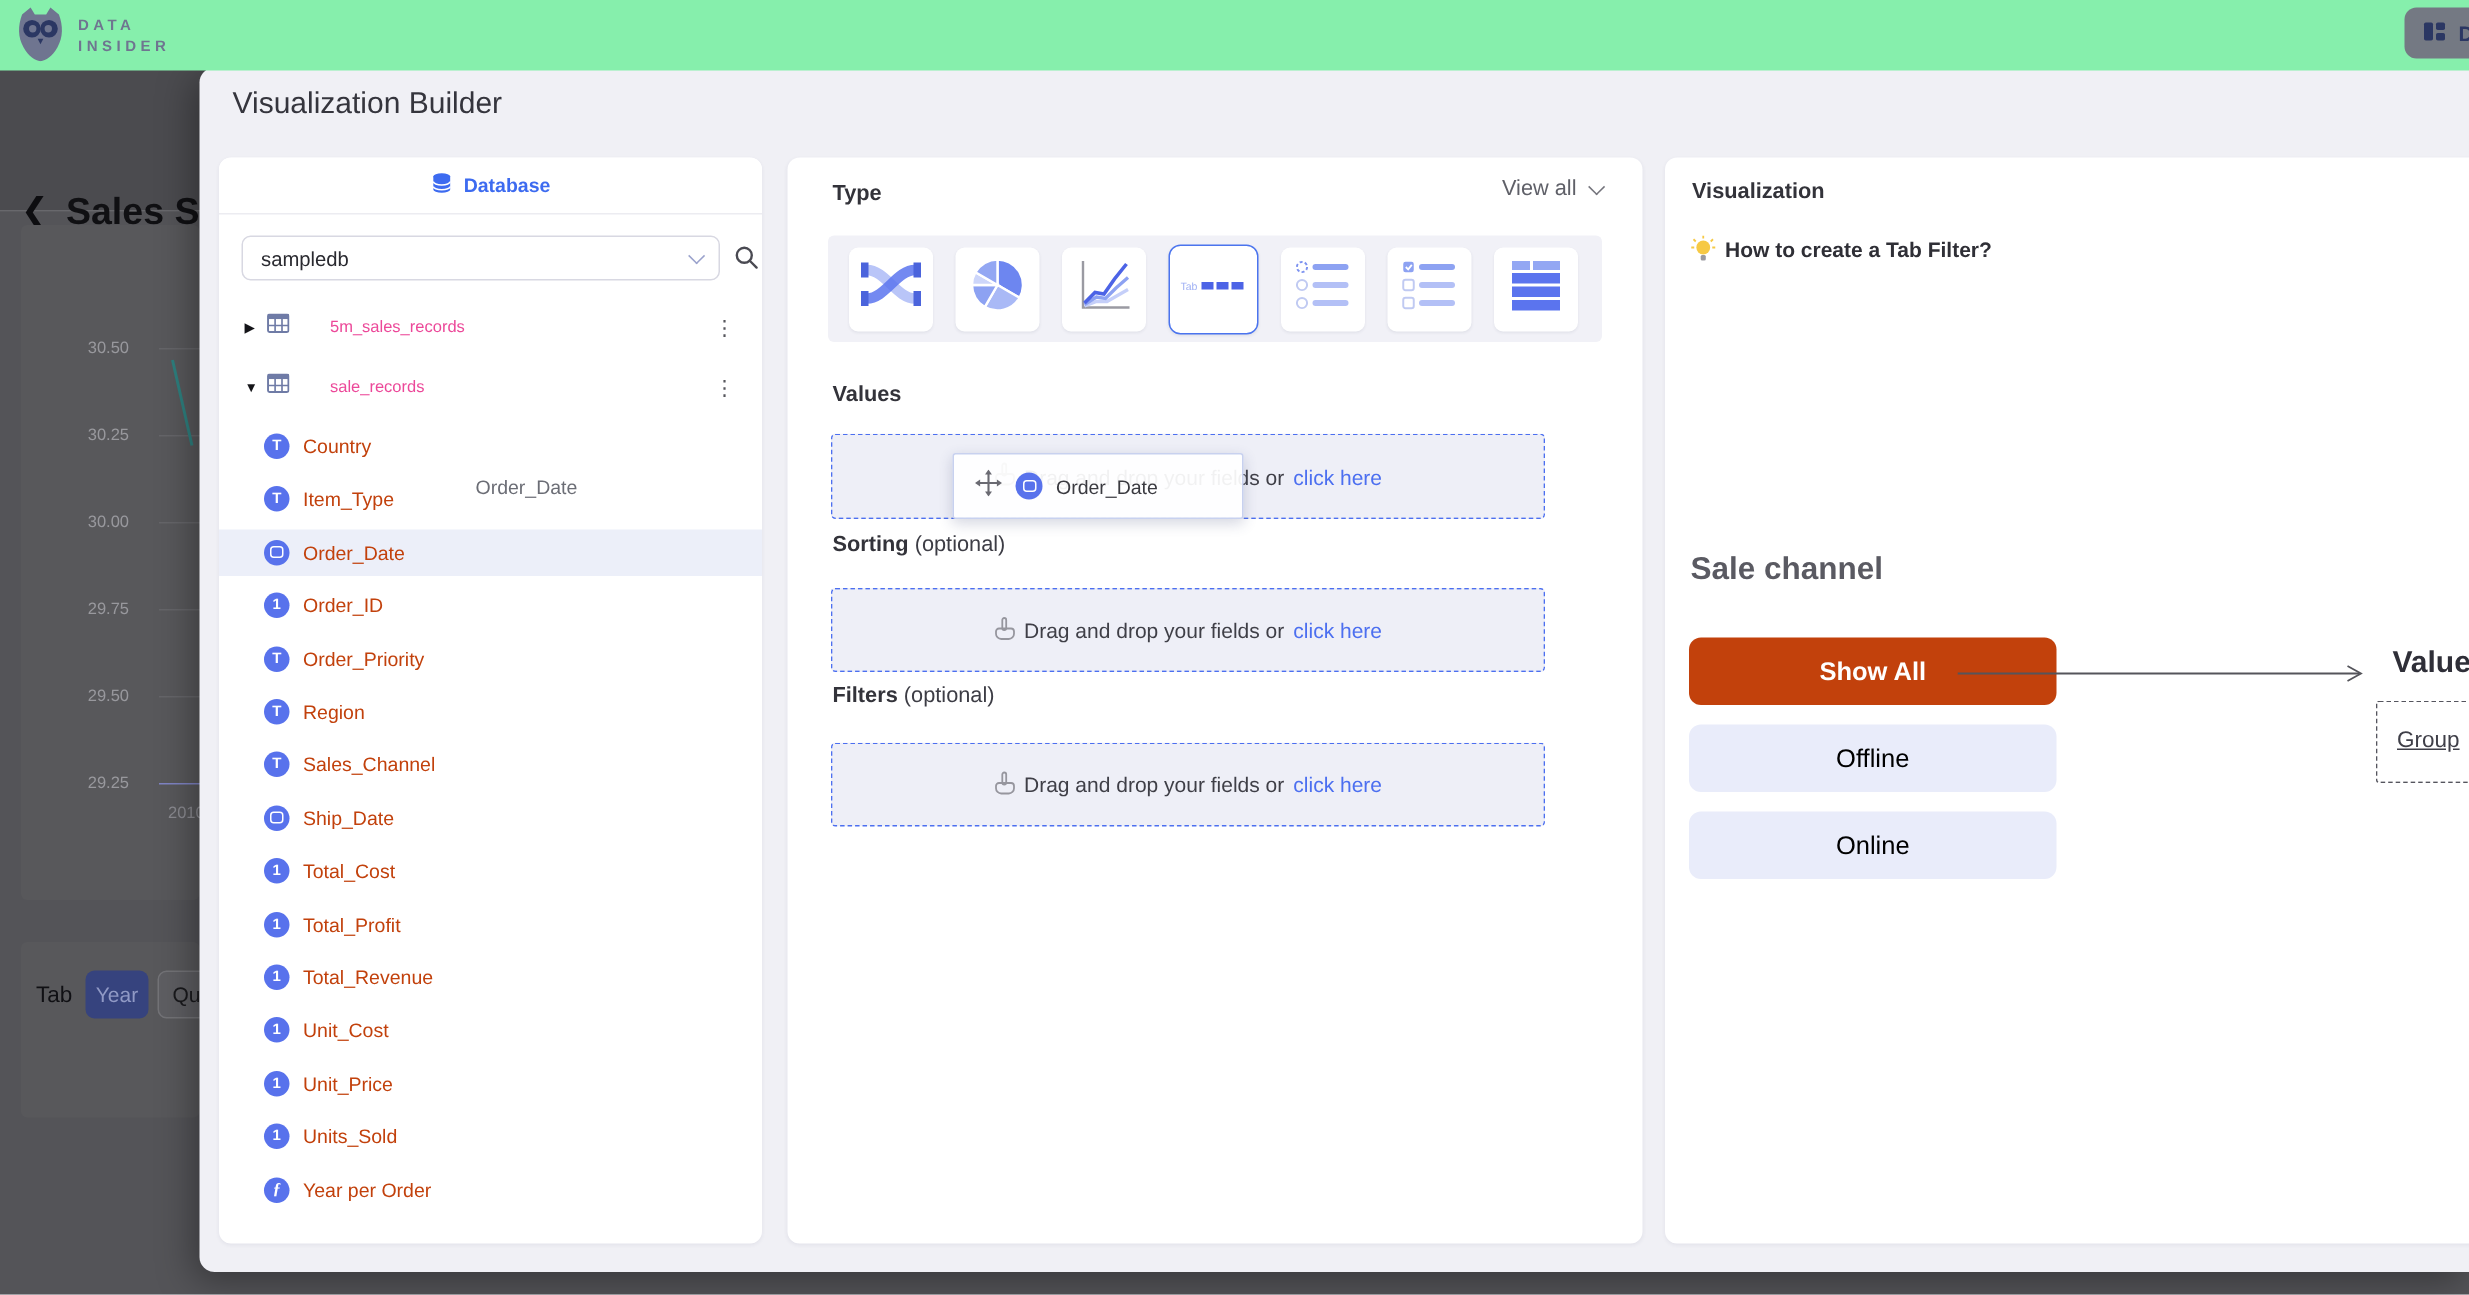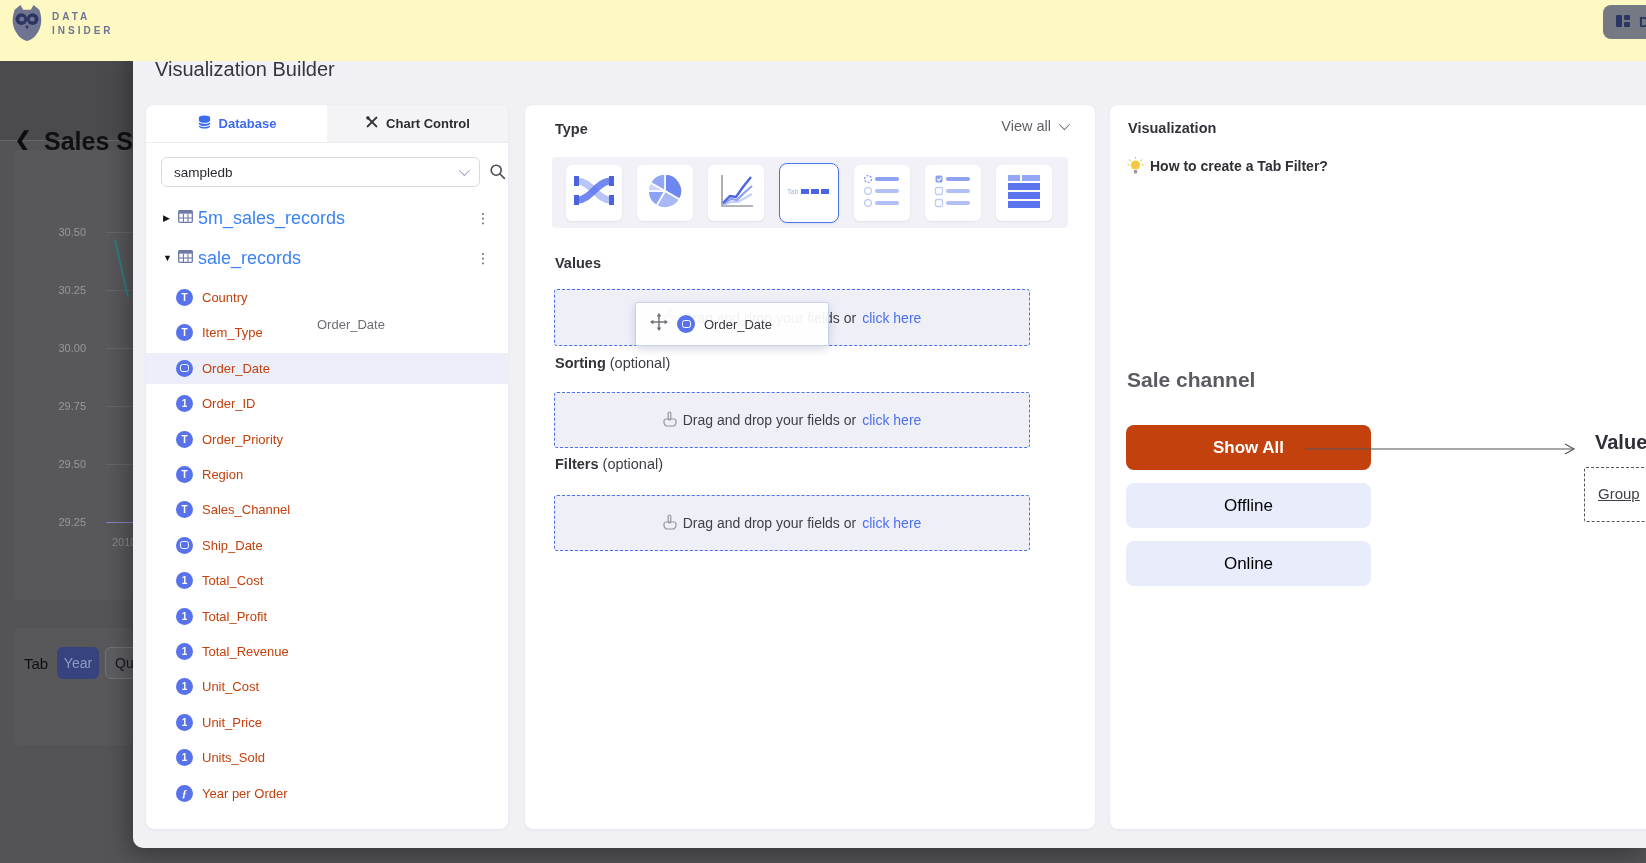--- a/index.html
+++ b/index.html
@@ -1,20 +1,20 @@
 <!DOCTYPE html>
 <html><head>
 <meta charset="utf-8">
 <style>
   * { margin:0; padding:0; box-sizing:border-box; }
   html,body { width:1646px; height:863px; overflow:hidden; font-family:"Liberation Sans", sans-serif; }
   body { position:relative; background:#545458; }
 
   
-  .navbar { position:absolute; left:0; top:0; width:100%; height:61px; background:#fef9c3; z-index:40; }
+  .navbar { position:absolute; left:0; top:0; width:100%; height:47px; background:#86efac; z-index:40; }
   .logo { position:absolute; left:10px; top:3px; display:flex; align-items:center; gap:8px; }
   .logo-text { color:#6F7590; font-size:10px; font-weight:bold; letter-spacing:3px; line-height:14px; }
   .nav-right-btn { position:absolute; left:1603px; top:5px; width:120px; height:34px; background:#747983; border-radius:8px; display:flex; align-items:center; padding-left:12px; gap:8px; color:#2B3763; font-size:14px; font-weight:bold; }
 
   
   .bg-header { position:absolute; left:0; top:45px; width:100%; height:96px; background:#4B4B4F; border-bottom:1px solid #68686C; z-index:1; }
   .bg-back { position:absolute; left:14px; top:82px; font-size:22px; color:#0D0D10; }
   .bg-title { position:absolute; left:44px; top:82px; font-size:25px; font-weight:600; color:#101013; white-space:nowrap; }
   .bg-chart-card { position:absolute; left:14px; top:150px; width:119px; height:450px; background:#58585B; border-radius:4px; z-index:1; }
   .bg-tick { position:absolute; right:47px; width:60px; text-align:right; font-size:11px; color:#98989D; }
@@ -40,21 +40,21 @@
   .lp-tab { flex:1; display:flex; align-items:center; justify-content:center; gap:7px; font-size:13px; font-weight:bold; cursor:pointer; }
   .lp-tab.active { background:#fff; color:#3D6BF0; }
   .lp-tab.inactive { background:#F4F4F7; color:#2B2B31; }
   .lp-search-row { position:absolute; left:0; top:52px; width:100%; height:30px; }
   .lp-select { position:absolute; left:15px; top:0; width:319px; height:30px; background:#fff; border:1px solid #D8D8E2; border-radius:6px; font-size:13.5px; color:#2A2A30; display:flex; align-items:center; padding:0 12px; }
   .chev { width:8px; height:8px; border-right:1.6px solid #9AA2CC; border-bottom:1.6px solid #9AA2CC; transform:rotate(45deg) translateY(-2px); margin-left:auto; }
   .lp-search-icon { position:absolute; left:343px; top:6px; }
   .tree-row { position:absolute; left:0; width:100%; height:28px; display:flex; align-items:center; }
   .tree-caret { width:12px; margin-left:17px; font-size:9px; color:#141418; }
   .tree-table-icon { margin-left:3px; }
-  .tree-label { margin-left:5px; font-size:18px; color:#3b82f6; }
+  .tree-label { margin-left:27px; font-size:11px; color:#ec4899; }
   .tree-dots { margin-left:auto; margin-right:18px; font-size:14px; color:#56565C; cursor:pointer; }
   .field-row { position:absolute; left:0; width:100%; height:31px; display:flex; align-items:center; cursor:pointer; }
   .field-row.selected { background:#ECEFF9; }
   .field-icon { width:17px; height:17px; border-radius:50%; background:#5872EC; color:#fff; margin-left:30px; display:flex; align-items:center; justify-content:center; font-size:10px; font-weight:bold; flex:none; }
   .field-icon .date-glyph { width:9px; height:8px; border:1.5px solid #fff; border-radius:2.5px; }
   .field-icon .fn-glyph { font-family:"Liberation Serif", serif; font-style:italic; font-size:11px; font-weight:bold; }
   .field-label { margin-left:9px; font-size:13px; color:#c2410c; }
   .drag-ghost-text { position:absolute; left:171px; top:212px; font-size:13px; color:rgba(70,72,82,.8); z-index:5; }
 
   
@@ -157,30 +157,20 @@
       <div class="lp-tab active">
         <span>
           <svg width="15" height="16" viewBox="0 0 16 16">
             <ellipse cx="8" cy="3.4" rx="6" ry="2.4" fill="#3D6BF0"></ellipse>
             <path d="M2 3.4 v9.2 a6 2.4 0 0 0 12 0 v-9.2" fill="#3D6BF0"></path>
             <path d="M2 7 a6 2.4 0 0 0 12 0" fill="none" stroke="#fff" stroke-width="1.1"></path>
             <path d="M2 10.4 a6 2.4 0 0 0 12 0" fill="none" stroke="#fff" stroke-width="1.1"></path>
           </svg>
         </span>
         <span>Database</span>
-      </div>
-      <div class="lp-tab inactive">
-        <span>
-          <svg width="14" height="14" viewBox="0 0 16 16">
-            <line x1="3" y1="3" x2="13" y2="13" stroke="#2F2F36" stroke-width="2.3" stroke-linecap="round"></line>
-            <line x1="13" y1="3" x2="3" y2="13" stroke="#2F2F36" stroke-width="2.3" stroke-linecap="round"></line>
-            <circle cx="3.4" cy="3.4" r="2" fill="#2F2F36"></circle>
-          </svg>
-        </span>
-        <span>Chart Control</span>
       </div>
     </div>
 
     <div class="lp-search-row">
       <div class="lp-select">
         <span>sampledb</span>
         <span class="chev"></span>
       </div>
       <span class="lp-search-icon">
         <svg width="17" height="17" viewBox="0 0 17 17">

